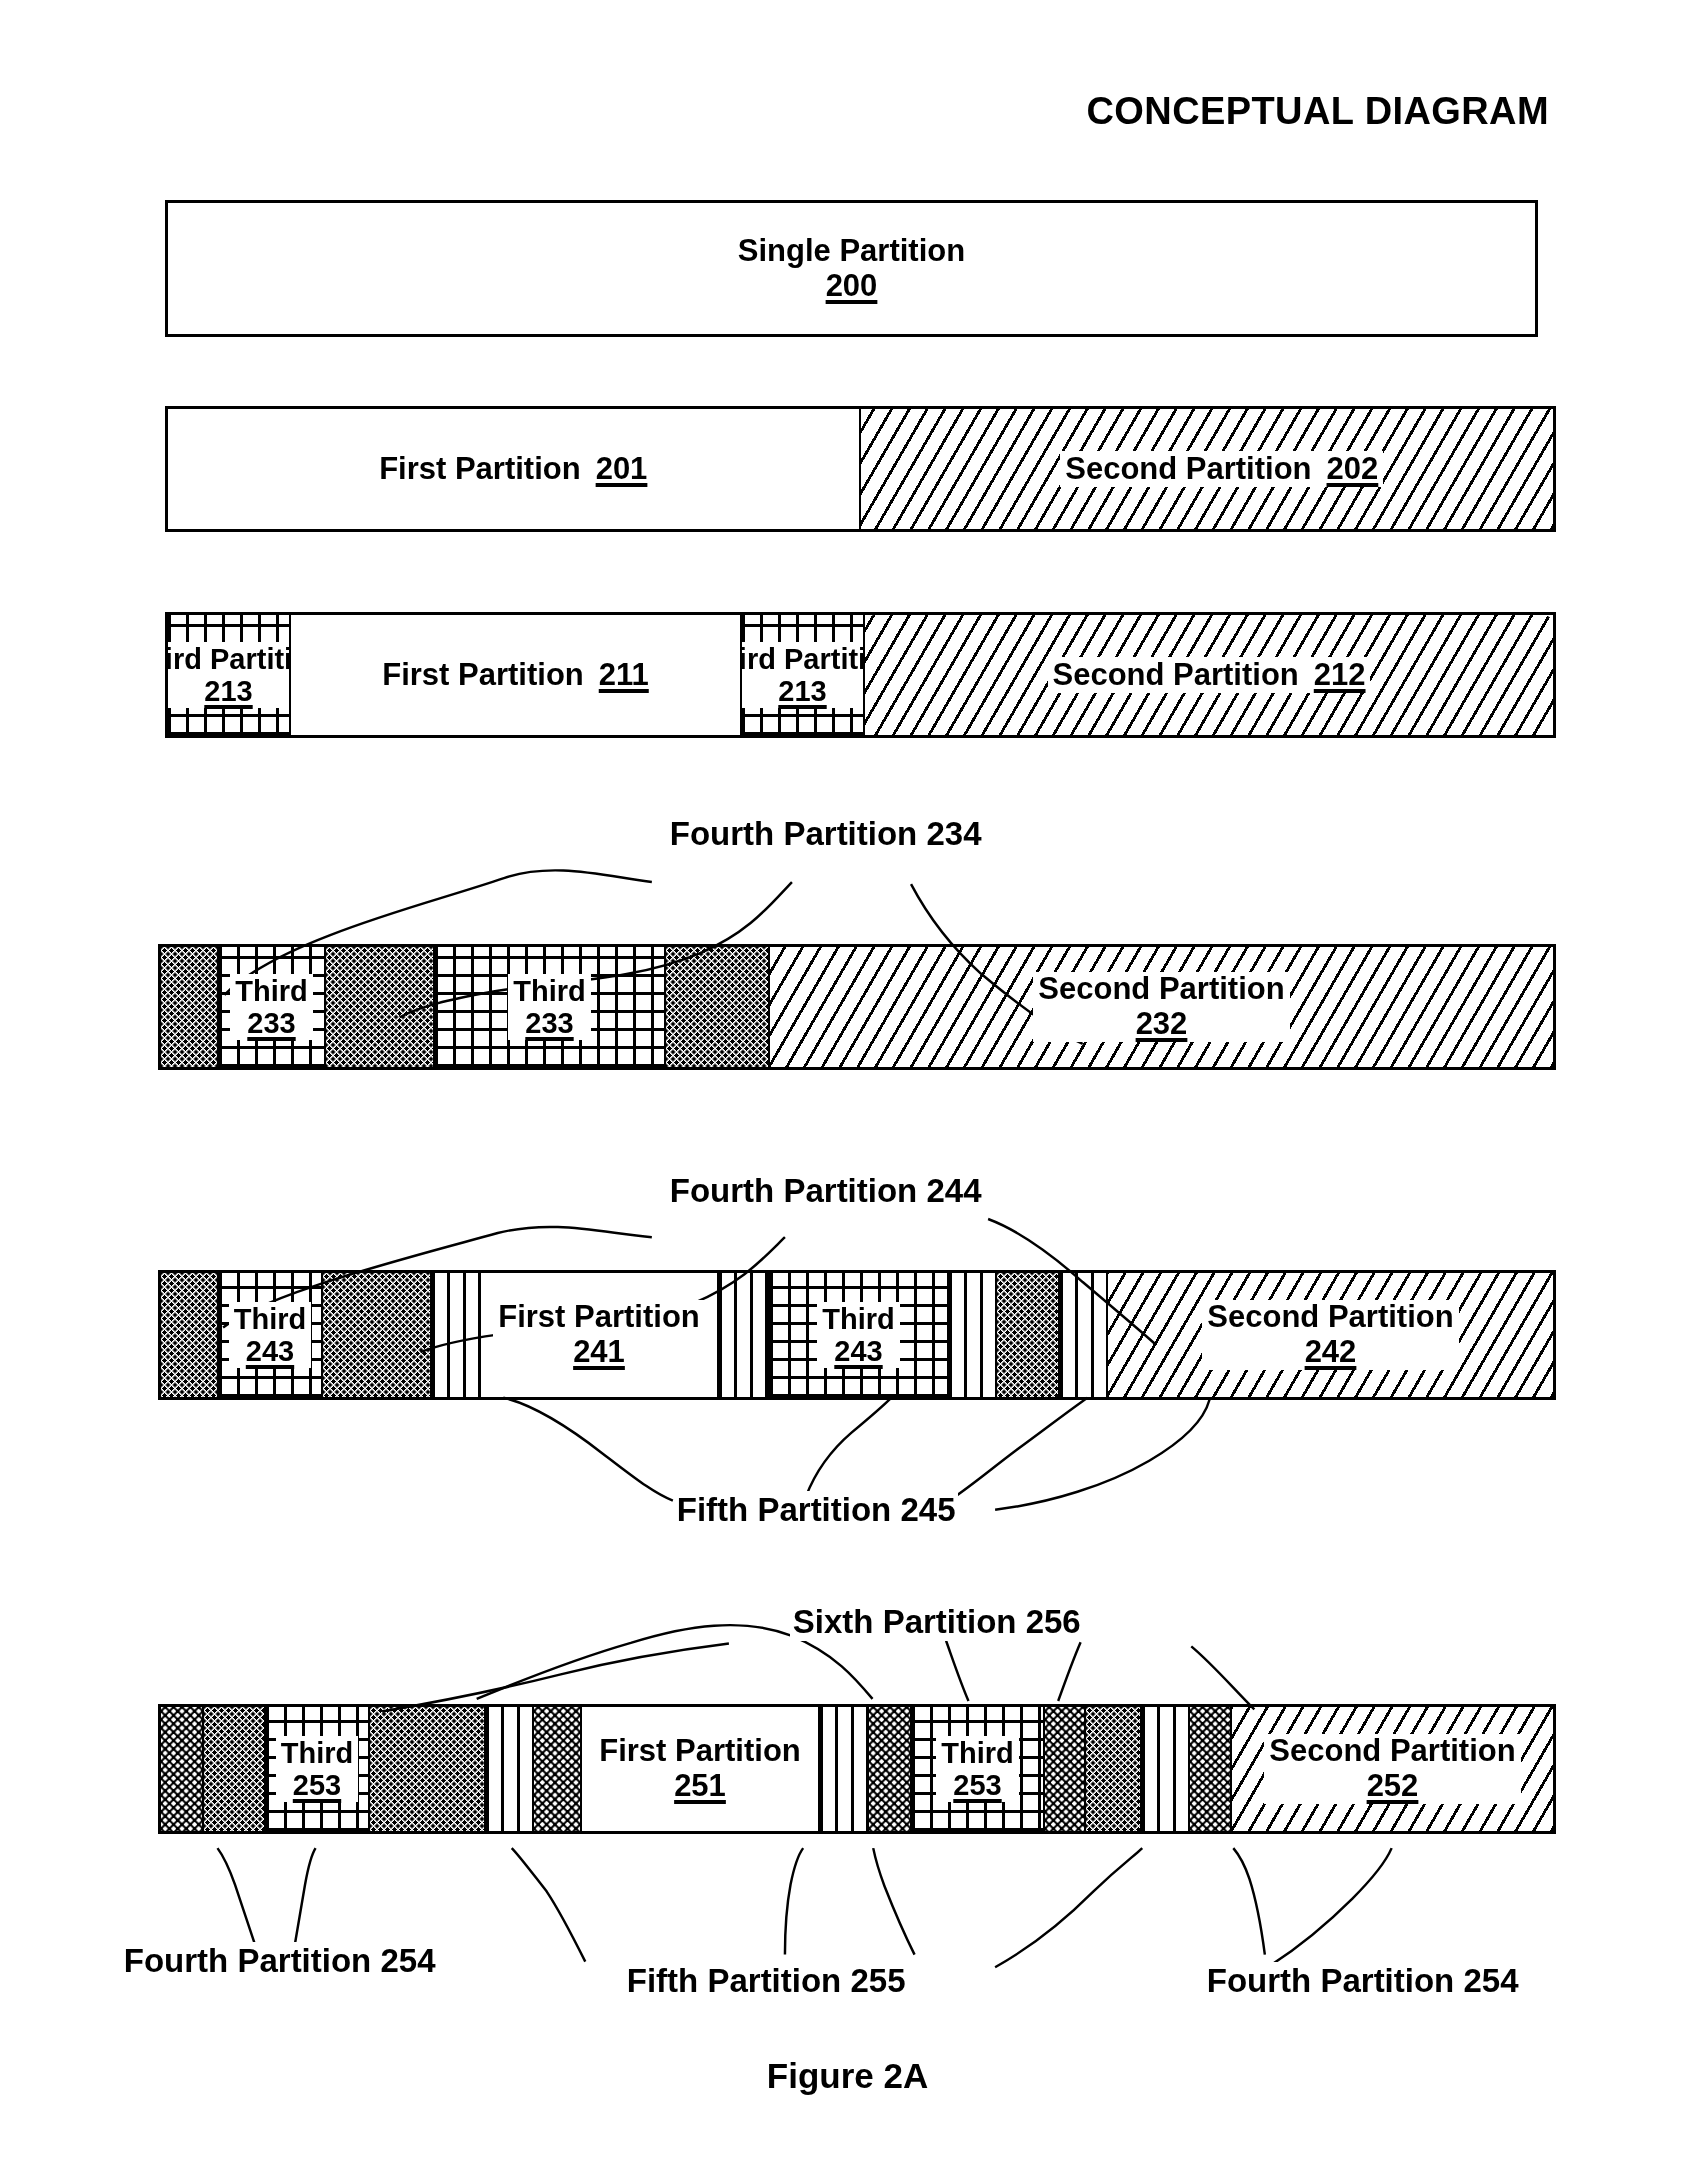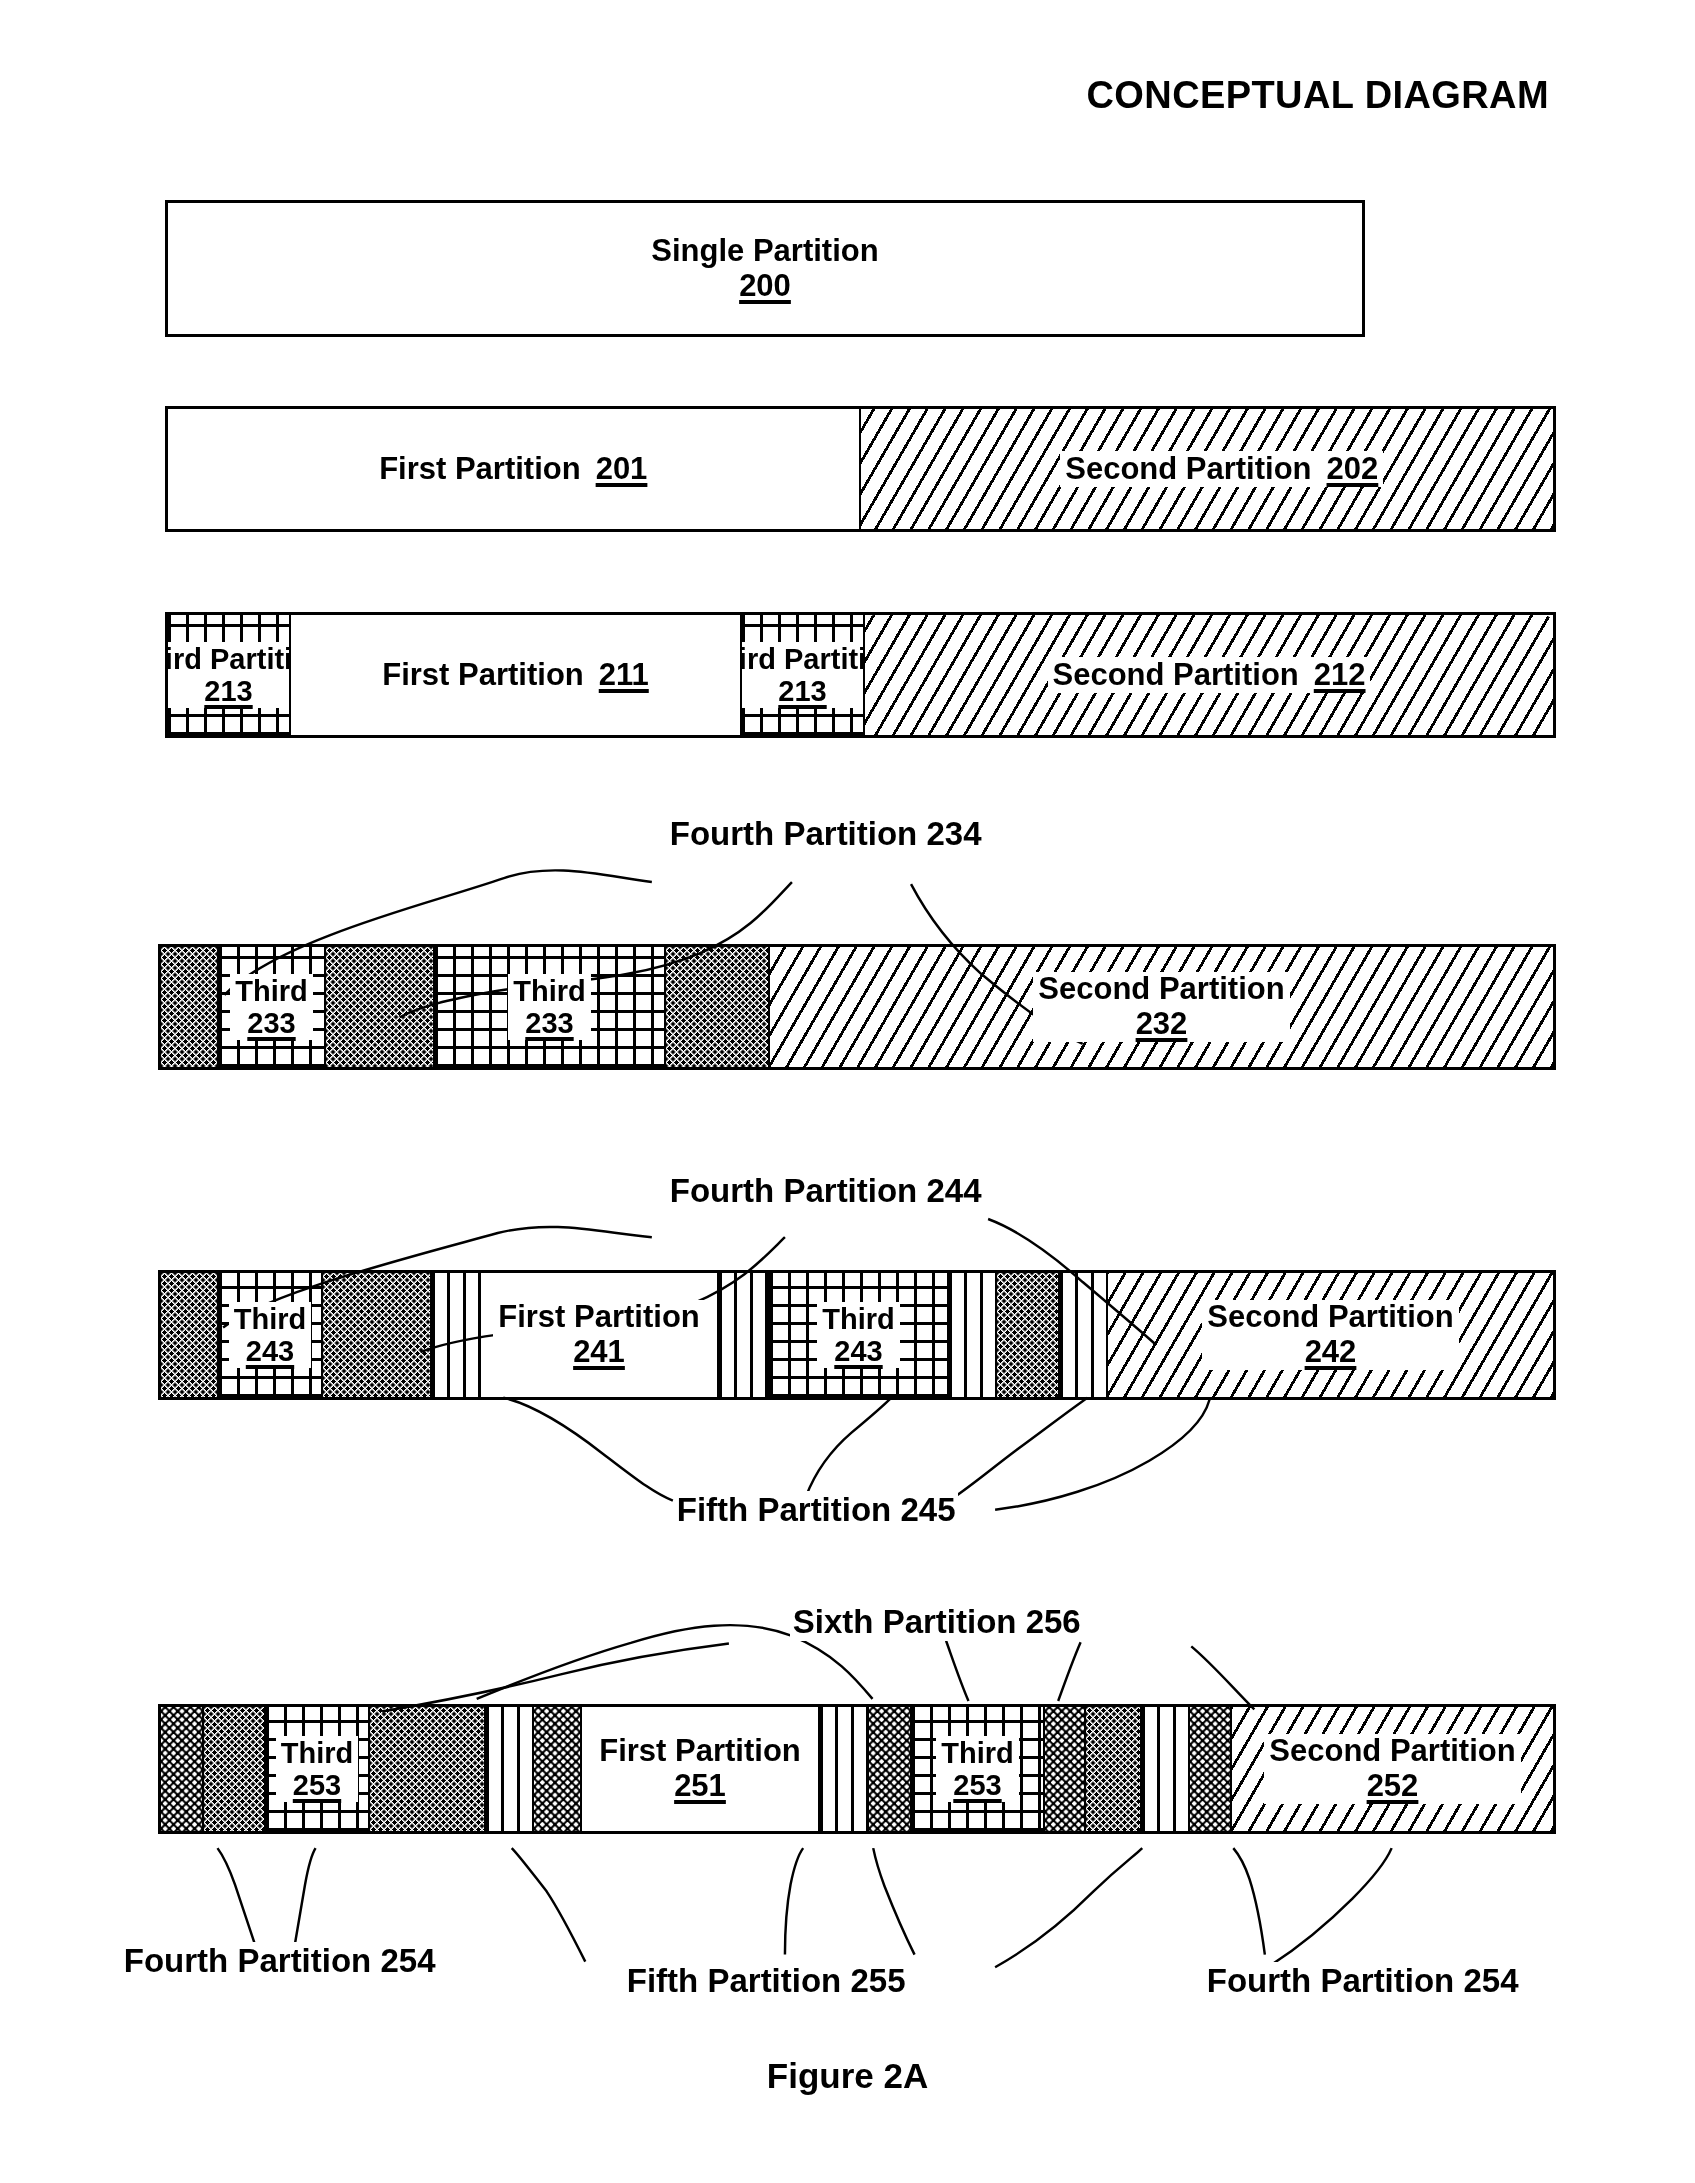--- a/index.html
+++ b/index.html
@@ -12,21 +12,21 @@
     height: 2183px;
     font-family: "Liberation Sans", sans-serif;
     color: #000000;
     position: relative;
     overflow: hidden;
   }
 
   
   .doc-title {
     position: absolute;
-    top: 74px;
+    top: 90px;
     right: 147px;
     font-size: 38px;
     font-weight: bold;
     letter-spacing: 0.4px;
     white-space: nowrap;
   }
 
   
   .fig-caption {
     position: absolute;
@@ -180,21 +180,21 @@
 
   <path d="M 835 2800 C 820 2770 800 2730 780 2700 C 755 2668 740 2648 730 2638"></path>
   <path d="M 1120 2790 C 1120 2760 1122 2722 1128 2690 C 1134 2660 1140 2646 1146 2638"></path>
   <path d="M 1305 2790 C 1290 2760 1275 2725 1262 2692 C 1252 2665 1248 2648 1246 2638"></path>
   <path d="M 1420 2808 C 1470 2780 1520 2740 1560 2700 C 1600 2662 1620 2648 1630 2638"></path>
 
   <path d="M 1790 2820 C 1840 2790 1890 2750 1930 2710 C 1965 2675 1980 2652 1986 2638"></path>
   <path d="M 1805 2790 C 1800 2752 1792 2710 1783 2682 C 1775 2658 1766 2645 1760 2638"></path>
 </svg>
 
-<div class="bar" style="left:165px; top:200px; width:1200px; height:137px;">
+<div class="bar" style="left:165px; top:200px; width:1373px; height:137px;">
   <div class="seg nb p-none" style="flex:1 1 100%;">
     <span class="fill p-none"></span>
     <span class="seg-label stack2">
       <span>Single Partition</span><br>
       <span class="num">200</span>
     </span>
   </div>
 </div>
 
 <div class="bar" style="left:165px; top:406px; width:1391px; height:126px;">

